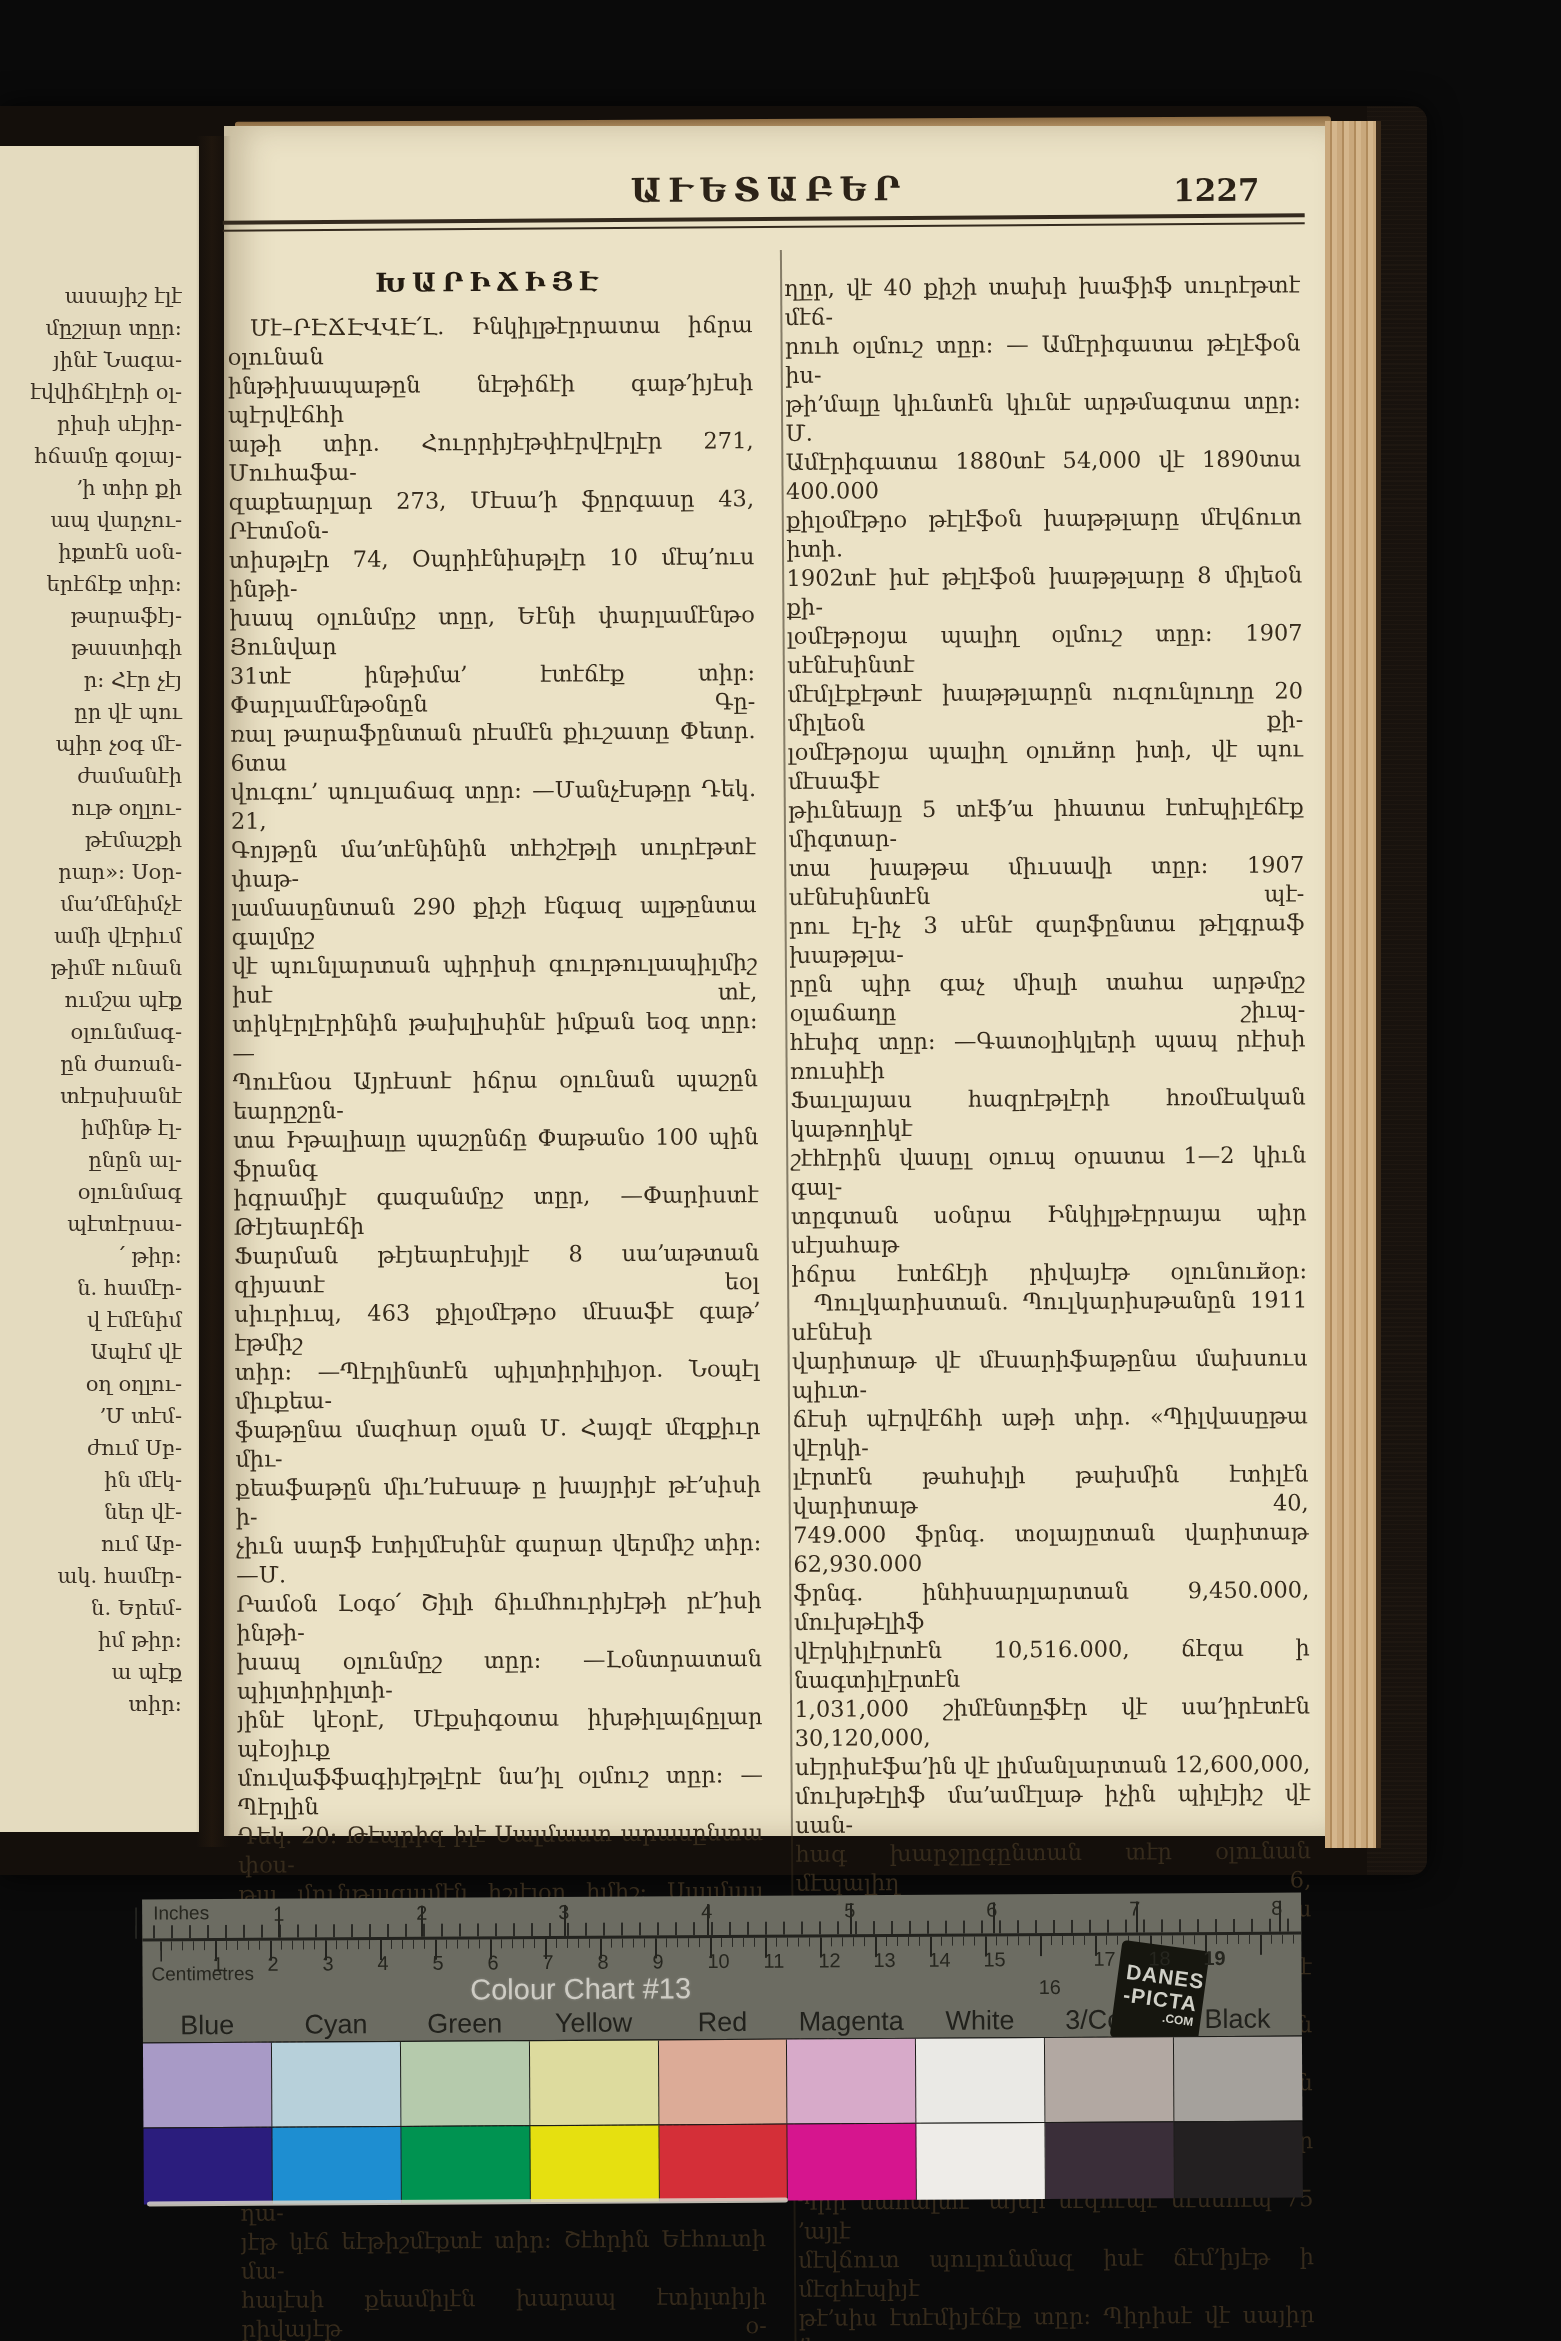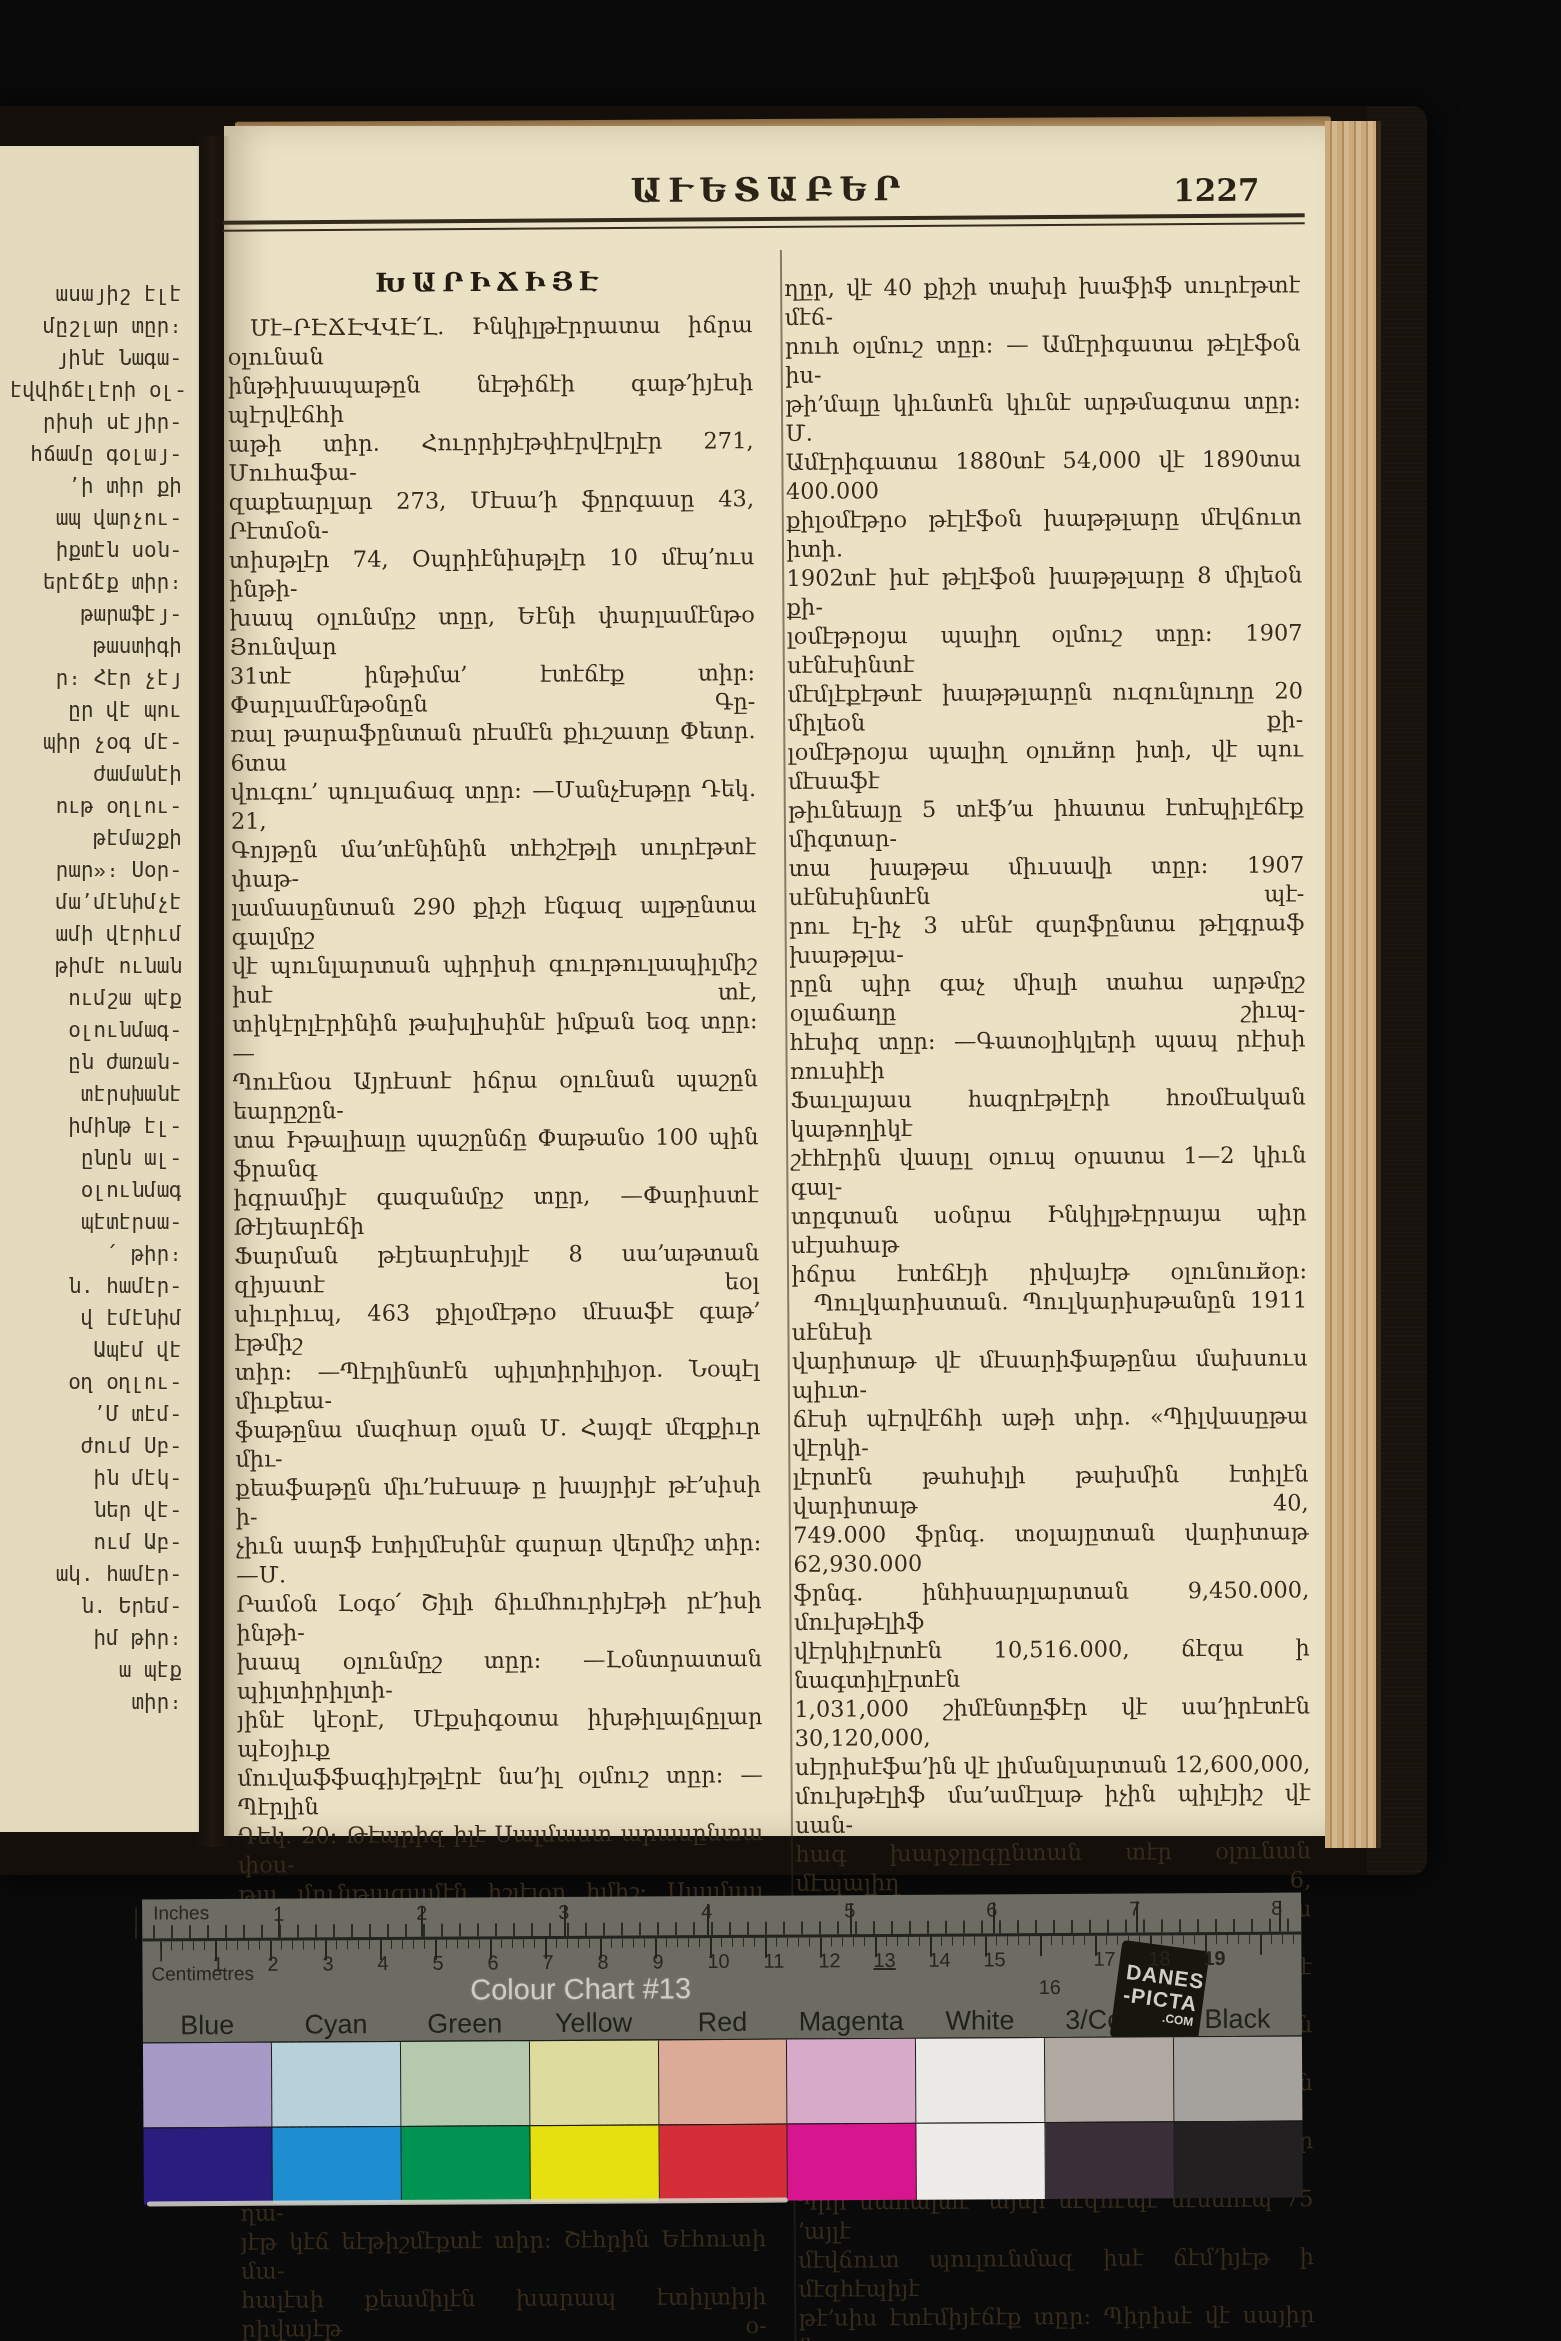--- a/index.html
+++ b/index.html
@@ -8,21 +8,21 @@
   
   #book{position:absolute;left:0;top:106px;width:1427px;height:1769px;background:#140f0b;
         border-radius:0 15px 15px 0;box-shadow:0 0 30px rgba(0,0,0,.8);}
   #book .cover-texture{position:absolute;right:0;top:0;width:60px;height:100%;
         background:repeating-linear-gradient(0deg,#1a140f 0 3px,#221a13 3px 4.5px);opacity:.7;border-radius:0 15px 15px 0;}
   #top-edge{position:absolute;left:235px;top:13px;width:1096px;height:23px;
         background:linear-gradient(180deg,#8a6a42,#c2a071 60%,#9c7a4e);transform:rotate(-.3deg);border-radius:3px;}
   #stain{position:absolute;left:290px;top:20px;width:120px;height:55px;border-radius:50%;
         background:radial-gradient(ellipse at center,#a2622a 0%,#7c4a1e 55%,rgba(60,34,12,0) 75%);}
   #page-left{position:absolute;left:0;top:40px;width:199px;height:1686px;background:#e4dbbf;}
-  #page-left .frags{padding:134px 17px 0 10px;text-align:right;color:#3a2f23;font-size:21px;font-family:Liberation Mono, monospace;}
+  #page-left .frags{padding:134px 17px 0 10px;text-align:right;color:#3a2f23;font-size:21px;}
   #page-left .frag{line-height:32px;white-space:nowrap;}
   #gutter{position:absolute;left:196px;top:30px;width:35px;height:1711px;
         background:linear-gradient(90deg,rgba(40,28,16,0) 0%,rgba(40,28,16,.55) 45%,rgba(40,28,16,.15) 80%,rgba(40,28,16,0) 100%);z-index:5;}
   #page-main{position:absolute;left:224px;top:20px;width:1101px;height:1710px;background:#ebe2c6;
         box-shadow:inset 20px 0 30px rgba(90,70,40,.25);}
   #page-main .inner{position:absolute;left:0;top:0;width:100%;height:100%;transform:rotate(-.4deg);color:#322818;}
   #edge-stack{position:absolute;left:1325px;top:15px;width:51px;height:1727px;
         background:repeating-linear-gradient(90deg,#c9a87c 0 5px,#b08b5c 5px 7px,#d4b68c 7px 12px);
         border-right:5px solid #3a2a1a;}
   
@@ -267,21 +267,21 @@
         <span class="rnum cm" style="left: 180px;">3</span>
         <span class="rnum cm" style="left: 235px;">4</span>
         <span class="rnum cm" style="left: 290px;">5</span>
         <span class="rnum cm" style="left: 345px;">6</span>
         <span class="rnum cm" style="left: 400px;">7</span>
         <span class="rnum cm" style="left: 455px;">8</span>
         <span class="rnum cm" style="left: 510px;">9</span>
         <span class="rnum cm" style="left: 565px; text-align: center;">10</span>
         <span class="rnum cm" style="left: 621px;">11</span>
         <span class="rnum cm" style="left: 676px;">12</span>
-        <span class="rnum cm" style="left: 731px; text-decoration: underline;">13</span>
+        <span class="rnum cm" style="left: 731px;">13</span>
         <span class="rnum cm" style="left: 786px;">14</span>
         <span class="rnum cm" style="left: 841px;">15</span>
         <span class="rnum cm" style="left: 896px; margin-top: 28px;">16</span>
         <span class="rnum cm" style="left: 951px;">17</span>
         <span class="rnum cm" style="left: 1006px;">18</span>
         <span class="rnum cm" style="left: 1061px; font-weight: bold;">19</span>
       </div>
     <div class="swrow" id="row-top">
 
     <div class="sw" style="background: rgb(168, 154, 198);"></div>

